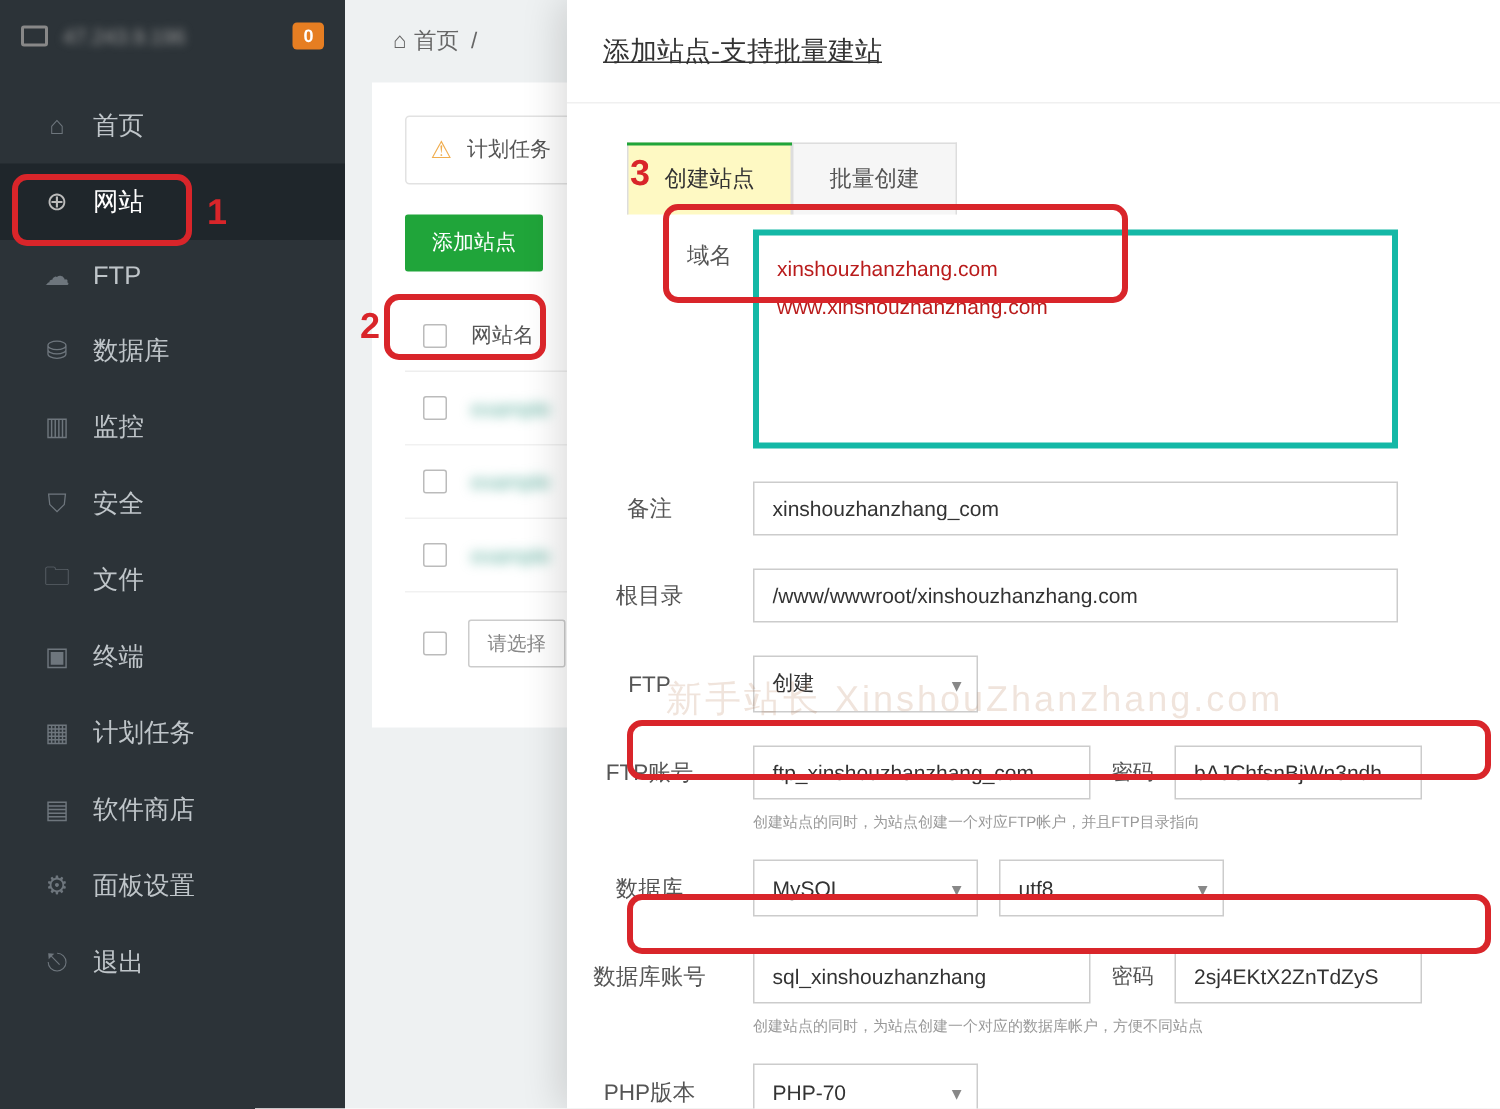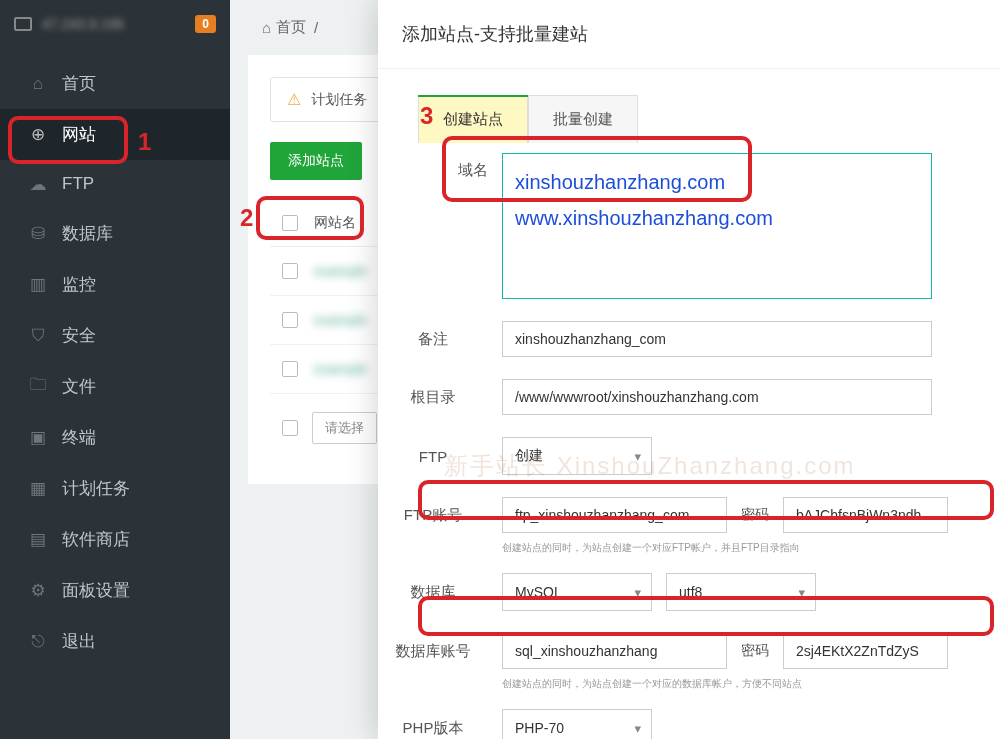--- a/index.html
+++ b/index.html
@@ -27,33 +27,33 @@
     .btn-green { display: inline-block; background: #20a53a; color: #fff; border: none; padding: 10px 18px; font-size: 14px; border-radius: 2px; margin-top: 20px; cursor: pointer; }
     .table-hdr { margin-top: 20px; display: flex; align-items: center; gap: 16px; padding: 14px 12px; border-bottom: 1px solid #eee; font-size: 14px; color: #555; }
     .chk { width: 16px; height: 16px; border: 1px solid #bbb; border-radius: 2px; background: #fff; }
     .blur-row { display: flex; align-items: center; gap: 16px; padding: 16px 12px; border-bottom: 1px solid #f1f1f1; }
     .blur-txt { filter: blur(4px); color: #5a9; font-size: 14px; }
     .select-row { display: flex; align-items: center; gap: 14px; padding: 18px 12px; }
     .select-box { border: 1px solid #ccc; padding: 6px 12px; font-size: 13px; color: #888; border-radius: 2px; }
     
     
     .modal { position: absolute; left: 378px; top: 0; width: 622px; height: 100%; background: #fff; box-shadow: -5px 0 25px rgba(0,0,0,0.15); }
-    .modal-title { padding: 22px 24px; font-size: 18px; color: #333; border-bottom: 1px solid #f0f0f0; font-weight: 500; }
+    .modal-title { padding: 22px 24px; font-size: 18px; color: #333; border-bottom: 1px solid #f0f0f0; font-weight: 500; text-decoration: underline; }
     .tabs { display: flex; margin: 26px 0 0 40px; }
     .tab { padding: 14px 24px; font-size: 15px; color: #555; cursor: pointer; border: 1px solid #ddd; background: #f6f6f6; border-bottom: none; }
     .tab.active { background: #fef9c3; color: #333; position: relative; }
     .tab.active::before { content: ''; position: absolute; left: -1px; right: -1px; top: -1px; height: 2px; background: #20a53a; }
     
     .form { padding: 10px 20px 0 0; }
     .row { display: flex; align-items: flex-start; gap: 14px; margin-bottom: 22px; }
     .row.center { align-items: center; }
     .lbl { width: 110px; text-align: right; font-size: 15px; color: #555; padding-top: 8px; }
     .lbl.nopad { padding-top: 0; text-align: center; }
     .inp-wrap { flex: 1; display: flex; gap: 14px; align-items: center; flex-wrap: wrap; }
-    .ta { width: 430px; height: 146px; border: 1px solid #14b8a6; padding: 10px 12px; font-size: 20px; color: #1d4ed8; line-height: 1.8; resize: none; font-family: inherit; }
+    .ta { width: 430px; height: 146px; border: 4px solid #14b8a6; padding: 10px 12px; font-size: 14px; color: #b91c1c; line-height: 1.8; resize: none; font-family: inherit; }
     .inp { height: 36px; border: 1px solid #ccc; padding: 0 12px; font-size: 14px; color: #333; }
     .inp.wide { width: 430px; }
     .inp.med { width: 225px; }
     .inp.sm2 { width: 165px; }
     .sel { height: 38px; border: 1px solid #ccc; padding: 0 30px 0 12px; font-size: 14px; color: #333; background: #fff; position: relative; display: flex; align-items: center; min-width: 150px; }
     .sel::after { content: '▾'; position: absolute; right: 10px; color: #888; font-size: 13px; }
     .sel.sm { min-width: 150px; width: 150px; }
     .sublbl { font-size: 14px; color: #555; }
     .hint { font-size: 10px; color: #999; margin-left: 124px; margin-top: -14px; margin-bottom: 18px; }
     

